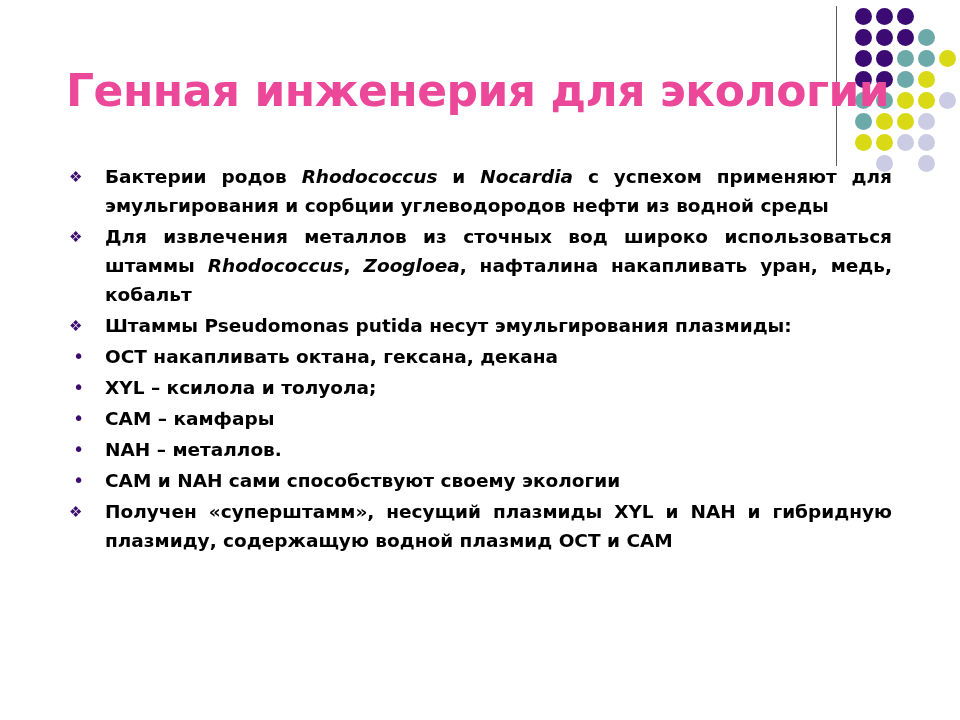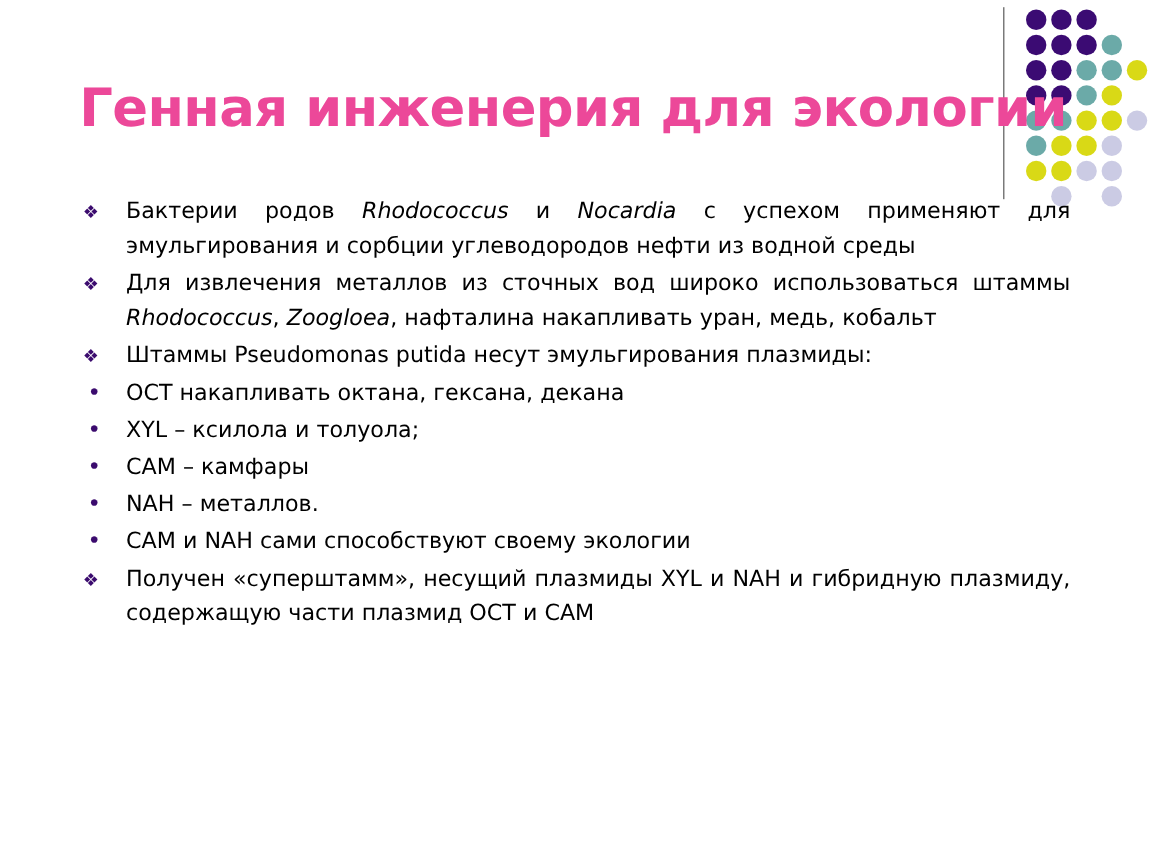--- a/index.html
+++ b/index.html
@@ -98,20 +98,21 @@
     top: 1px;
   }
   .marker.round {
     font-size: 19px;
     left: 11px;
     top: 0px;
   }
 
   .btext {
     display: block;
+    font-weight: bold;
   }
   .btext.justify {
     text-align: justify;
     text-align-last: left;
   }
   .btext i, .btext em {
     font-style: italic;
   }
 </style>
 </head>
@@ -185,17 +186,17 @@
       <div class="bullet-row">
         <span class="marker round">•</span>
         <span class="btext"><span>NAH – металлов.</span></span>
       </div>
       <div class="bullet-row">
         <span class="marker round">•</span>
         <span class="btext"><span>CAM и NAH сами способствуют своему экологии</span></span>
       </div>
       <div class="bullet-row">
         <span class="marker diamond">❖</span>
-        <span class="btext justify"><span>Получен «суперштамм», несущий плазмиды XYL и NAH и гибридную плазмиду, содержащую части плазмид OCT и CAM</span></span>
+        <span class="btext justify"><span>Получен «суперштамм», несущий плазмиды XYL и NAH и гибридную плазмиду, содержащую водной плазмид OCT и CAM</span></span>
       </div>
     </div>
 
 </div>
 
 </body></html>

